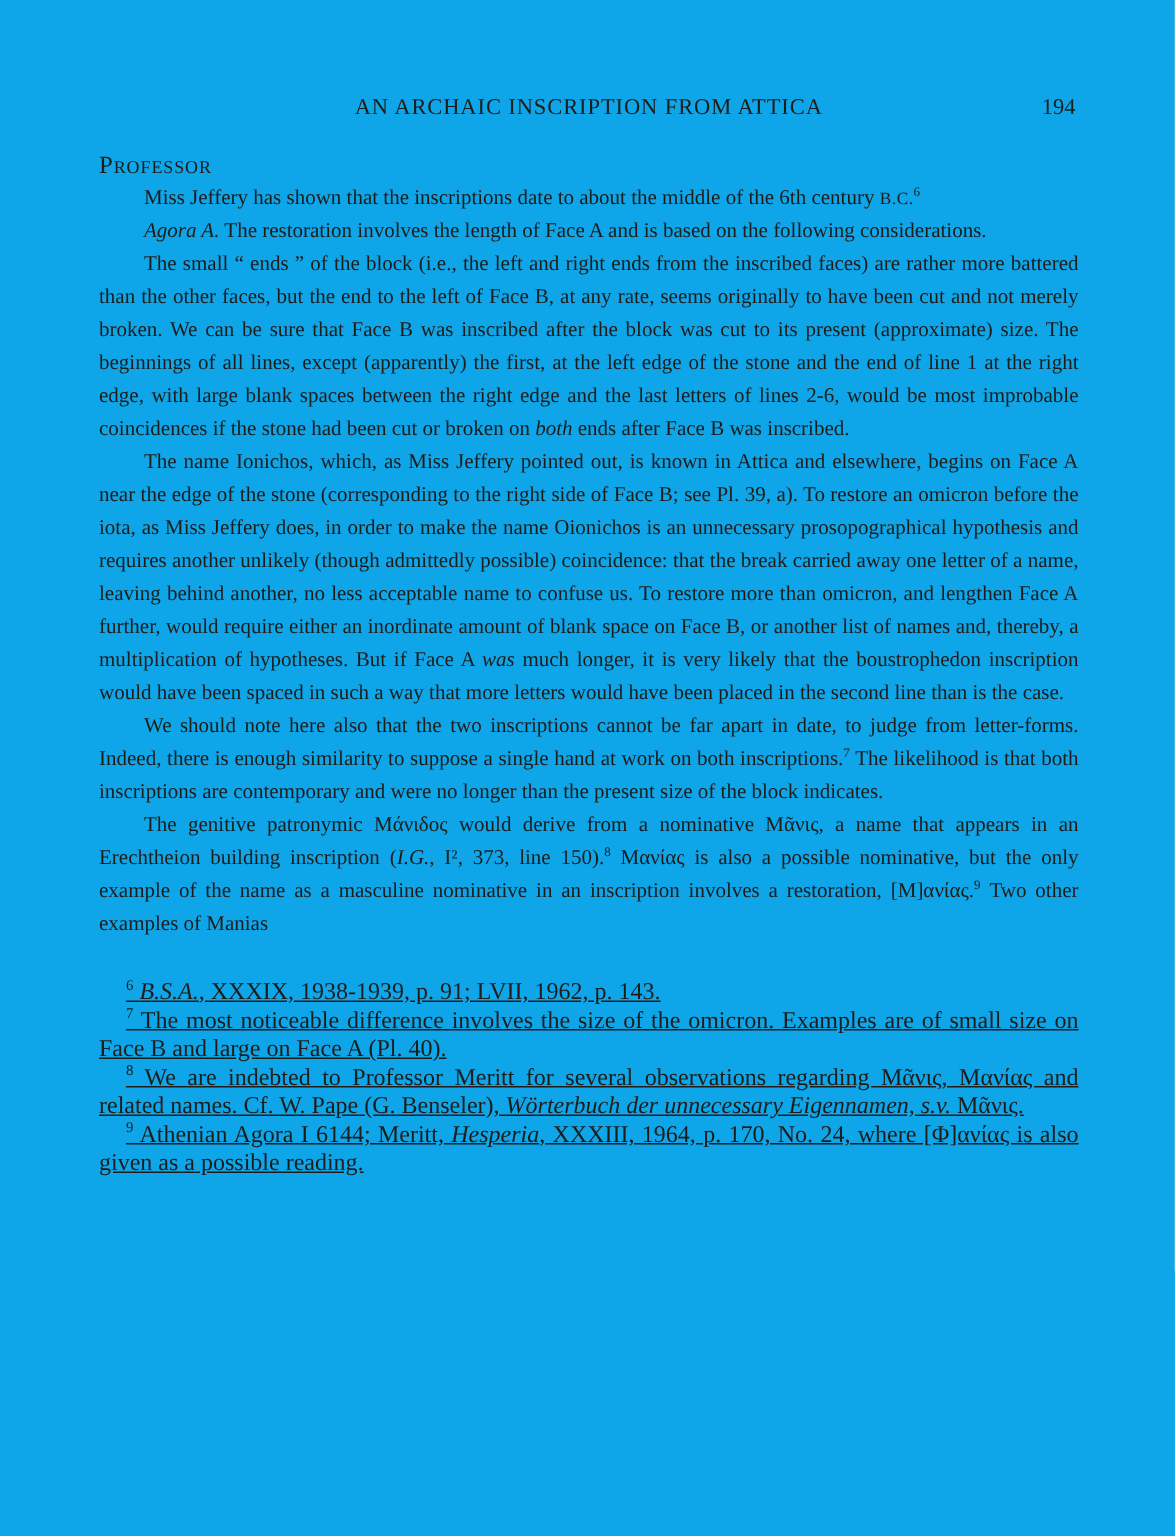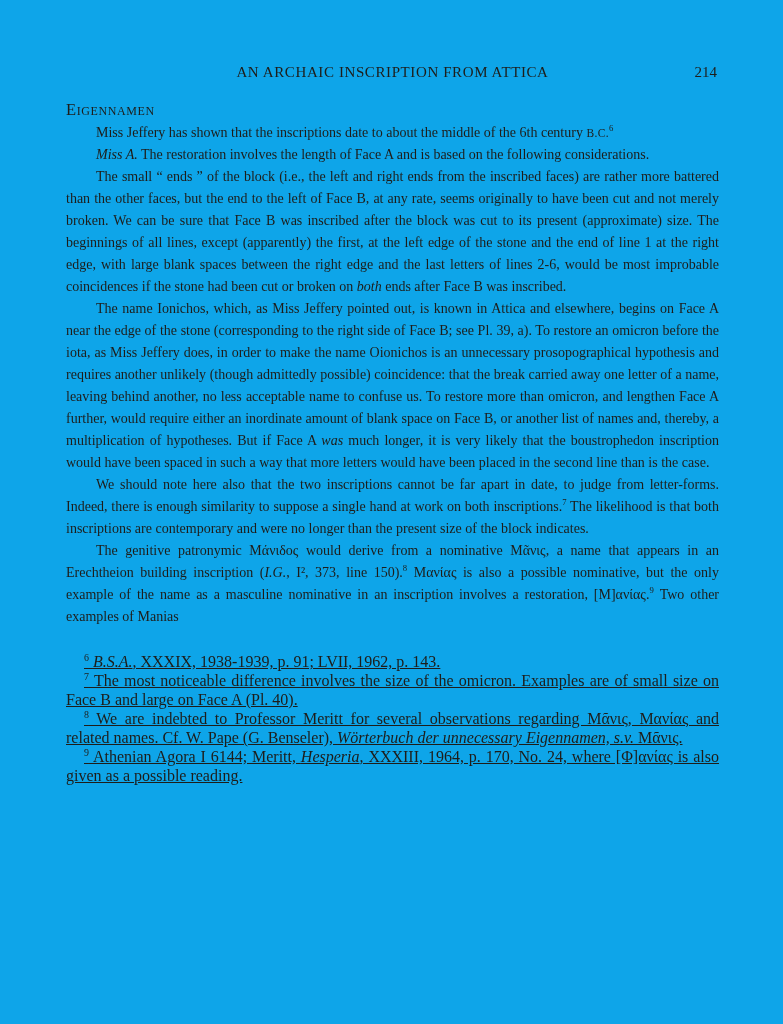--- a/index.html
+++ b/index.html
@@ -66,28 +66,28 @@
     vertical-align: super;
   }
 </style>
 </head>
 <body style="background: rgb(241, 239, 232);">
 
 <div class="page">
 
   <div class="running-head">
     <div class="running-title">AN ARCHAIC INSCRIPTION FROM ATTICA</div>
-    <div class="page-number">214</div>
+    <div class="page-number">194</div>
   </div>
 
-  <div class="section-heading">Eigennamen</div>
+  <div class="section-heading">Professor</div>
 
   <div class="body-text">
       <p class="body-para"><span>Miss Jeffery has shown that the inscriptions date to about the middle of the 6th century </span><span class="sc">B.C.</span><sup class="fnref">6</sup></p>
-      <p class="body-para"><span class="it">Miss A.</span><span>  The restoration involves the length of Face A and is based on the following considerations.</span></p>
+      <p class="body-para"><span class="it">Agora A.</span><span>  The restoration involves the length of Face A and is based on the following considerations.</span></p>
       <p class="body-para"><span>The small “ ends ” of the block (i.e., the left and right ends from the inscribed faces) are rather more battered than the other faces, but the end to the left of Face B, at any rate, seems originally to have been cut and not merely broken.  We can be sure that Face B was inscribed after the block was cut to its present (approximate) size.  The beginnings of all lines, except (apparently) the first, at the left edge of the stone and the end of line 1 at the right edge, with large blank spaces between the right edge and the last letters of lines 2-6, would be most improbable coincidences if the stone had been cut or broken on </span><span class="it">both</span><span> ends after Face B was inscribed.</span></p>
       <p class="body-para"><span>The name Ionichos, which, as Miss Jeffery pointed out, is known in Attica and elsewhere, begins on Face A near the edge of the stone (corresponding to the right side of Face B; see Pl. 39, a).  To restore an omicron before the iota, as Miss Jeffery does, in order to make the name Oionichos is an unnecessary prosopographical hypothesis and requires another unlikely (though admittedly possible) coincidence: that the break carried away one letter of a name, leaving behind another, no less acceptable name to confuse us.  To restore more than omicron, and lengthen Face A further, would require either an inordinate amount of blank space on Face B, or another list of names and, thereby, a multiplication of hypotheses.  But if Face A </span><span class="it">was</span><span> much longer, it is very likely that the boustrophedon inscription would have been spaced in such a way that more letters would have been placed in the second line than is the case.</span></p>
       <p class="body-para"><span>We should note here also that the two inscriptions cannot be far apart in date, to judge from letter-forms.  Indeed, there is enough similarity to suppose a single hand at work on both inscriptions.</span><sup class="fnref">7</sup><span>  The likelihood is that both inscriptions are contemporary and were no longer than the present size of the block indicates.</span></p>
       <p class="body-para"><span>The genitive patronymic Μάνιδος would derive from a nominative Μᾶνις, a name that appears in an Erechtheion building inscription (</span><span class="it">I.G.</span><span>, I², 373, line 150).</span><sup class="fnref">8</sup><span>  Μανίας is also a possible nominative, but the only example of the name as a masculine nominative in an inscription involves a restoration, [Μ]ανίας.</span><sup class="fnref">9</sup><span>  Two other examples of Manias</span></p>
     </div>
 
   <div class="footnotes">
       <p class="footnote"><sup class="fnref">6</sup><span> </span><span class="it">B.S.A.</span><span>, XXXIX, 1938-1939, p. 91; LVII, 1962, p. 143.</span></p>
       <p class="footnote"><sup class="fnref">7</sup><span> The most noticeable difference involves the size of the omicron.  Examples are of small size on Face B and large on Face A (Pl. 40).</span></p>
       <p class="footnote"><sup class="fnref">8</sup><span> We are indebted to Professor Meritt for several observations regarding Μᾶνις, Μανίας and related names.  Cf. W. Pape (G. Benseler), </span><span class="it">Wörterbuch der unnecessary Eigennamen, s.v.</span><span> Μᾶνις.</span></p>

